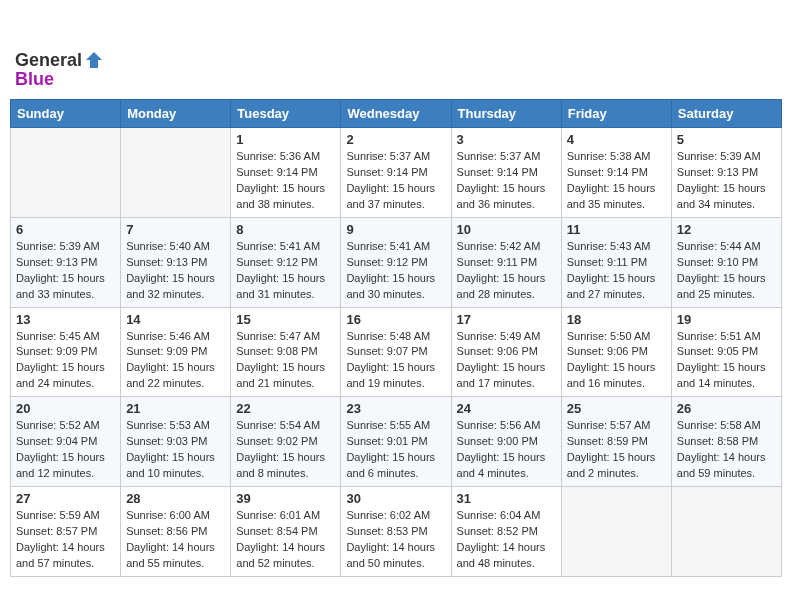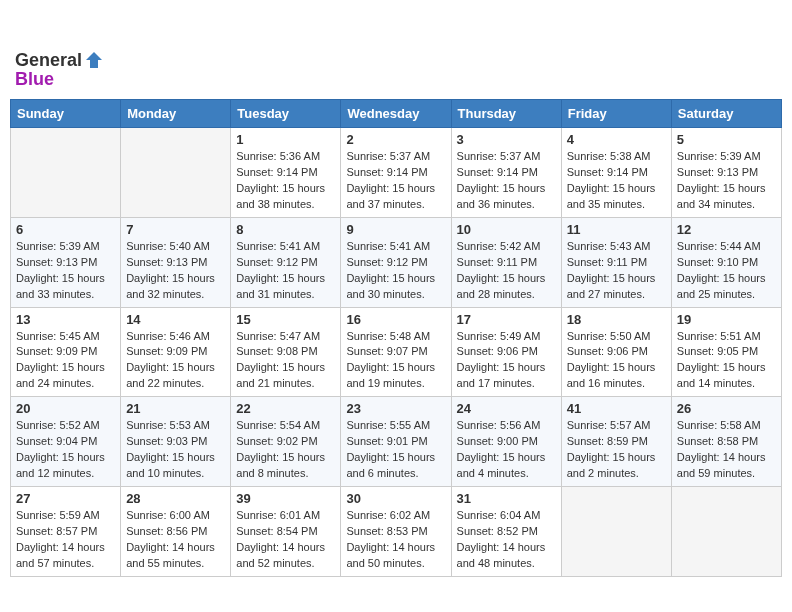--- a/index.html
+++ b/index.html
@@ -231,21 +231,21 @@
         </td>
         <td>
           <span class="day-number">23</span>
           <div class="day-info">Sunrise: 5:55 AM<br>Sunset: 9:01 PM<br>Daylight: 15 hours and 6 minutes.</div>
         </td>
         <td>
           <span class="day-number">24</span>
           <div class="day-info">Sunrise: 5:56 AM<br>Sunset: 9:00 PM<br>Daylight: 15 hours and 4 minutes.</div>
         </td>
         <td>
-          <span class="day-number">41</span>
+          <span class="day-number">25</span>
           <div class="day-info">Sunrise: 5:57 AM<br>Sunset: 8:59 PM<br>Daylight: 15 hours and 2 minutes.</div>
         </td>
         <td>
           <span class="day-number">26</span>
           <div class="day-info">Sunrise: 5:58 AM<br>Sunset: 8:58 PM<br>Daylight: 14 hours and 59 minutes.</div>
         </td>
       </tr>
       <tr class="row-odd">
         <td>
           <span class="day-number">27</span>

